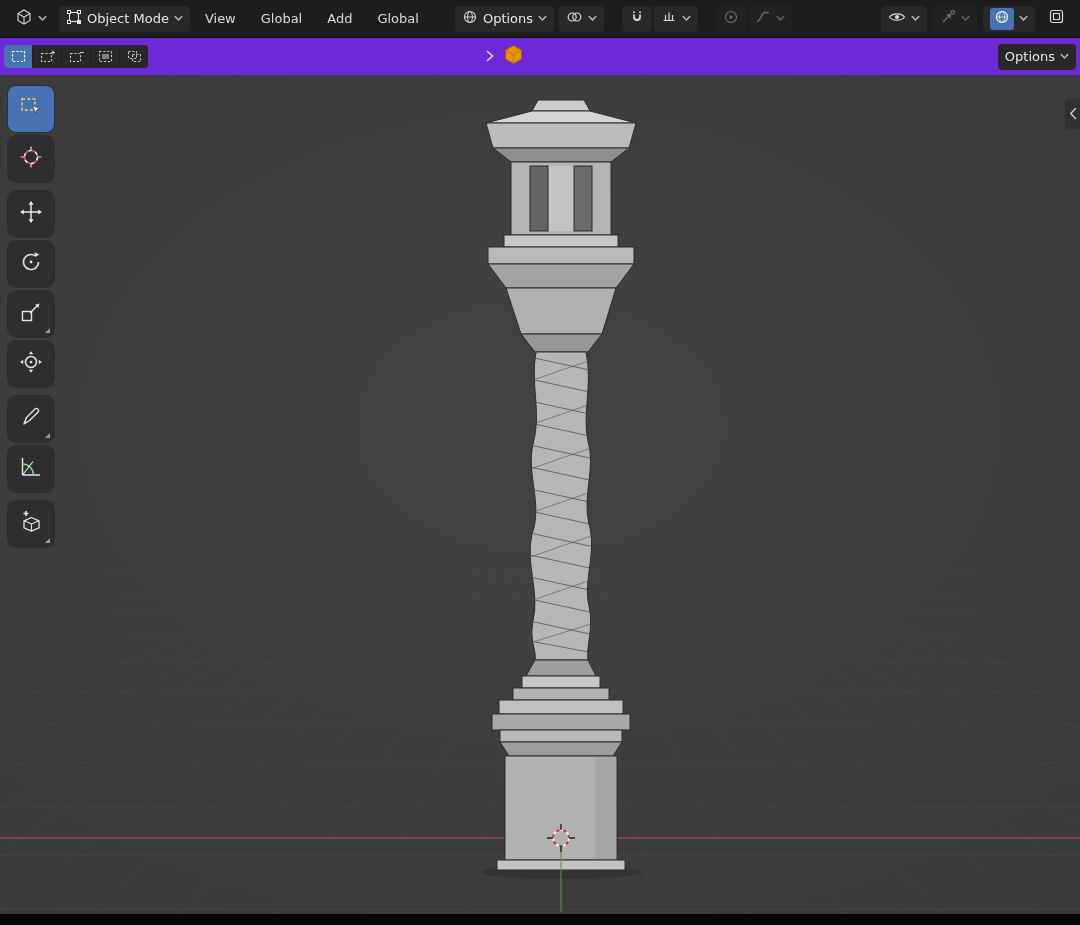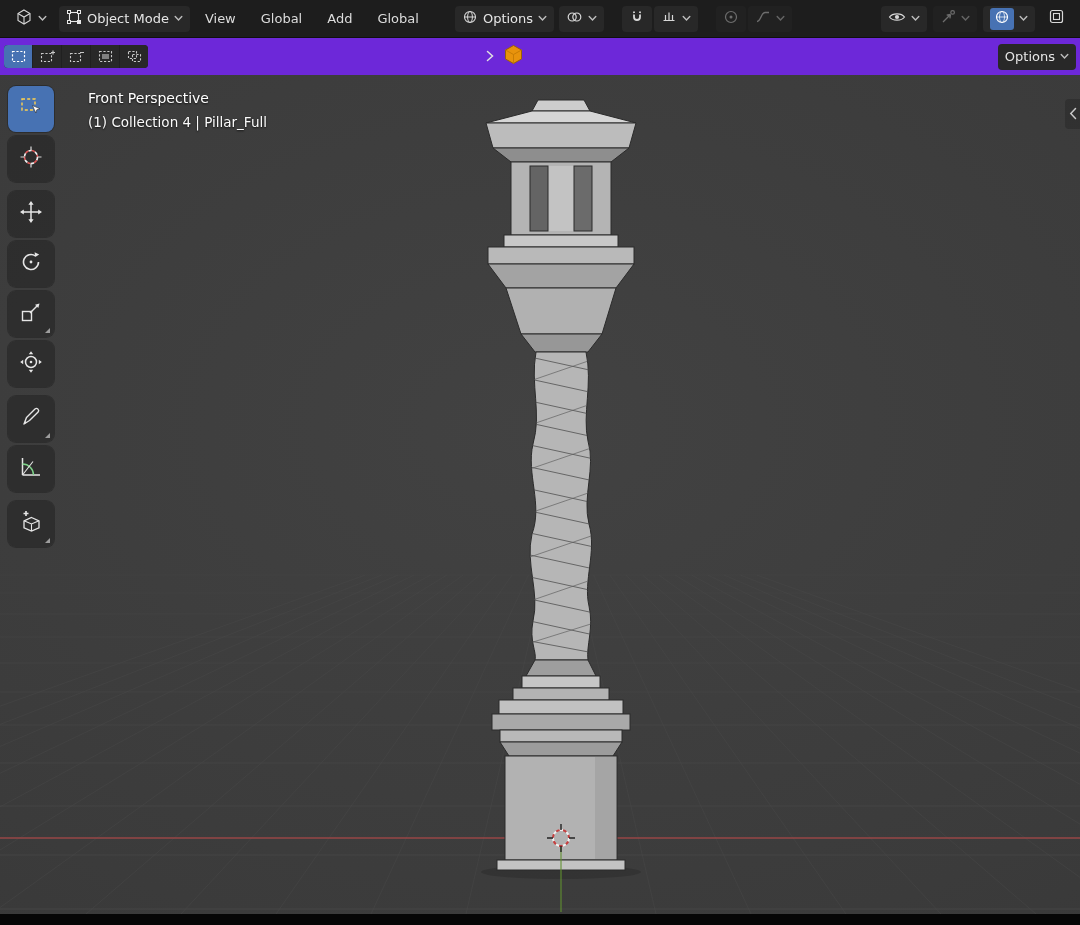--- a/index.html
+++ b/index.html
@@ -455,24 +455,20 @@
 
     <line x1="561" y1="770" x2="561" y2="837" stroke="#61912f" stroke-width="1.2" opacity=".9"></line>
 
     <g>
       <circle cx="561" cy="763" r="8" fill="none" stroke="#f0f0f0" stroke-width="2" stroke-dasharray="3.6 3.6"></circle>
       <circle cx="561" cy="763" r="8" fill="none" stroke="#c63f3f" stroke-width="2" stroke-dasharray="3.6 3.6" stroke-dashoffset="3.6"></circle>
       <path d="M561 749 V755 M561 771 V777 M547 763 H553 M569 763 H575" stroke="#232323" stroke-width="1.4"></path>
     </g>
   </svg>
 
-  <div class="vp-overlay">
-    <div class="vp-line1">Front Perspective</div>
-    <div class="vp-line2">(1) Collection 4 | Pillar_Full</div>
-  </div>
 
   <div class="sidebar-toggle">
     <span>
       <svg width="8" height="13" viewBox="0 0 8 13">
           <path d="M6.5 1.5 L1.8 6.5 L6.5 11.5" fill="none" stroke="#c9c9c9" stroke-width="1.5" stroke-linecap="round"></path>
         </svg>
     </span>
   </div>
 </div>
 

